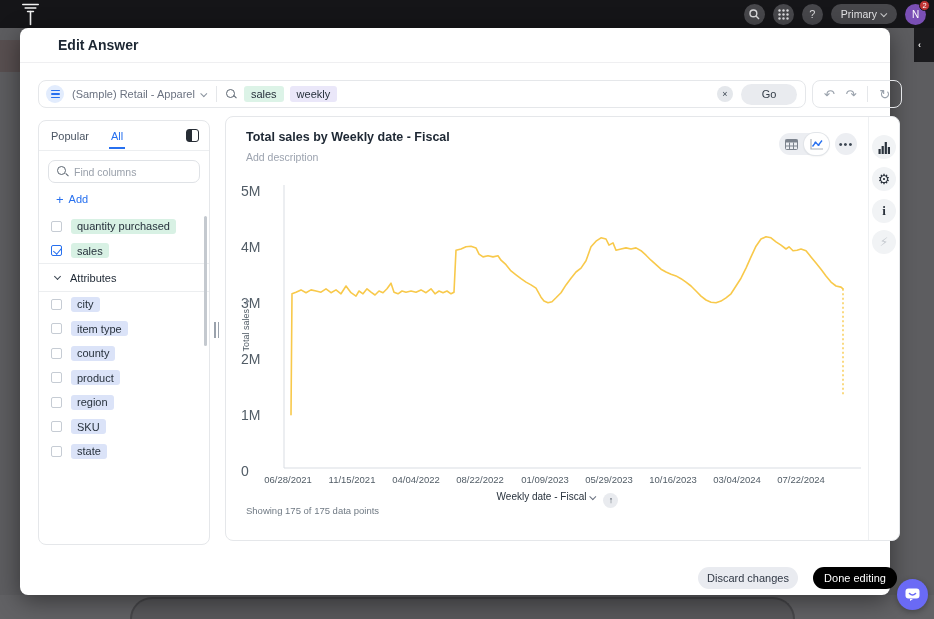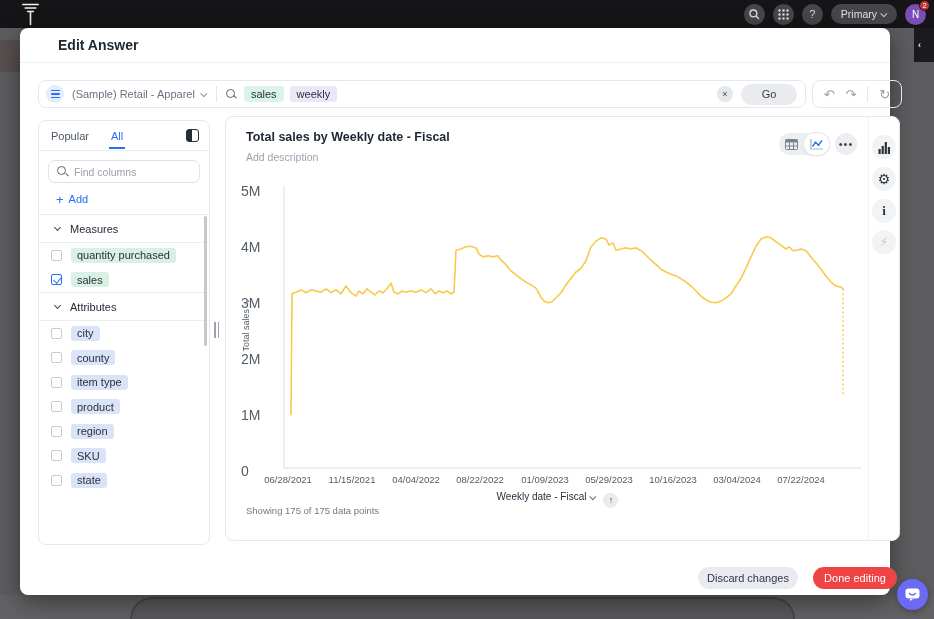--- a/index.html
+++ b/index.html
@@ -88,21 +88,21 @@
   .xtick { position:absolute; top:294px; transform:translateX(-50%); font-size:9.5px; color:#515c66; white-space:nowrap; }
   .ylab { position:absolute; left:-30px; top:140px; transform:rotate(-90deg); transform-origin:center; font-size:9px; color:#515c66; width:70px; text-align:center; }
   .xlab-row { position:absolute; left:43px; top:374px; width:577px; text-align:center; font-size:10px; color:#27313c; }
   .xlab-row .chev { border-color:#6b7280; margin-left:5px; }
   .sort-btn { display:inline-flex; width:15px; height:15px; border-radius:50%; background:#e9ebef; color:#3d4753; font-size:9px; align-items:center; justify-content:center; margin-left:7px; vertical-align:-3px; }
   .foot-note { position:absolute; left:20px; top:388px; font-size:9.5px; color:#707a84; }
 
   
   .footer-btn { position:absolute; height:22px; border:none; border-radius:11px; font-size:11px; font-family:inherit; }
   .discard { left:678px; top:539px; width:100px; background:#e9ebf0; color:#303845; }
-  .done { left:793px; top:539px; width:84px; background:#ef4444; color:#fff; }
+  .done { left:793px; top:539px; width:84px; background:#000000; color:#fff; }
 
   .chat-bubble { position:absolute; left:897px; top:579px; width:31px; height:31px; border-radius:50%; background:#6a6af5; z-index:20; display:flex; align-items:center; justify-content:center; box-shadow:0 2px 6px rgba(0,0,0,.3); }
 </style>
 </head>
 <body>
 
 <div class="navbar">
   <svg style="margin-left:22px" width="17" height="23" viewBox="0 0 17 23">
     <g stroke="#f2f2f2" stroke-width="1.6" stroke-linecap="round">
       <line x1="0.8" y1="1.5" x2="16.2" y2="1.5"></line>
@@ -193,47 +193,43 @@
     </div>
     <div class="find-wrap">
       <span class="mag" style="margin-right:0"></span>
       <input class="find-input" placeholder="Find columns" style="">
     </div>
     <div class="add-row">
       <span class="plus">+</span>
       <span>Add</span>
     </div>
     <div id="column-sections">
-        <div class="section-header">
-          <span class="chev2"></span>
-          <span>Measures</span>
-        </div>
         <div class="col-row">
           <span class="cbx"></span>
           <span class="col-token measure">quantity purchased</span>
         </div>
         <div class="col-row">
           <span class="cbx checked"></span>
           <span class="col-token measure">sales</span>
         </div>
         <div class="section-header">
           <span class="chev2"></span>
           <span>Attributes</span>
         </div>
         <div class="col-row">
           <span class="cbx"></span>
           <span class="col-token attribute">city</span>
         </div>
         <div class="col-row">
           <span class="cbx"></span>
+          <span class="col-token attribute">item type</span>
+        </div>
+        <div class="col-row">
+          <span class="cbx"></span>
           <span class="col-token attribute">county</span>
-        </div>
-        <div class="col-row">
-          <span class="cbx"></span>
-          <span class="col-token attribute">item type</span>
         </div>
         <div class="col-row">
           <span class="cbx"></span>
           <span class="col-token attribute">product</span>
         </div>
         <div class="col-row">
           <span class="cbx"></span>
           <span class="col-token attribute">region</span>
         </div>
         <div class="col-row">

